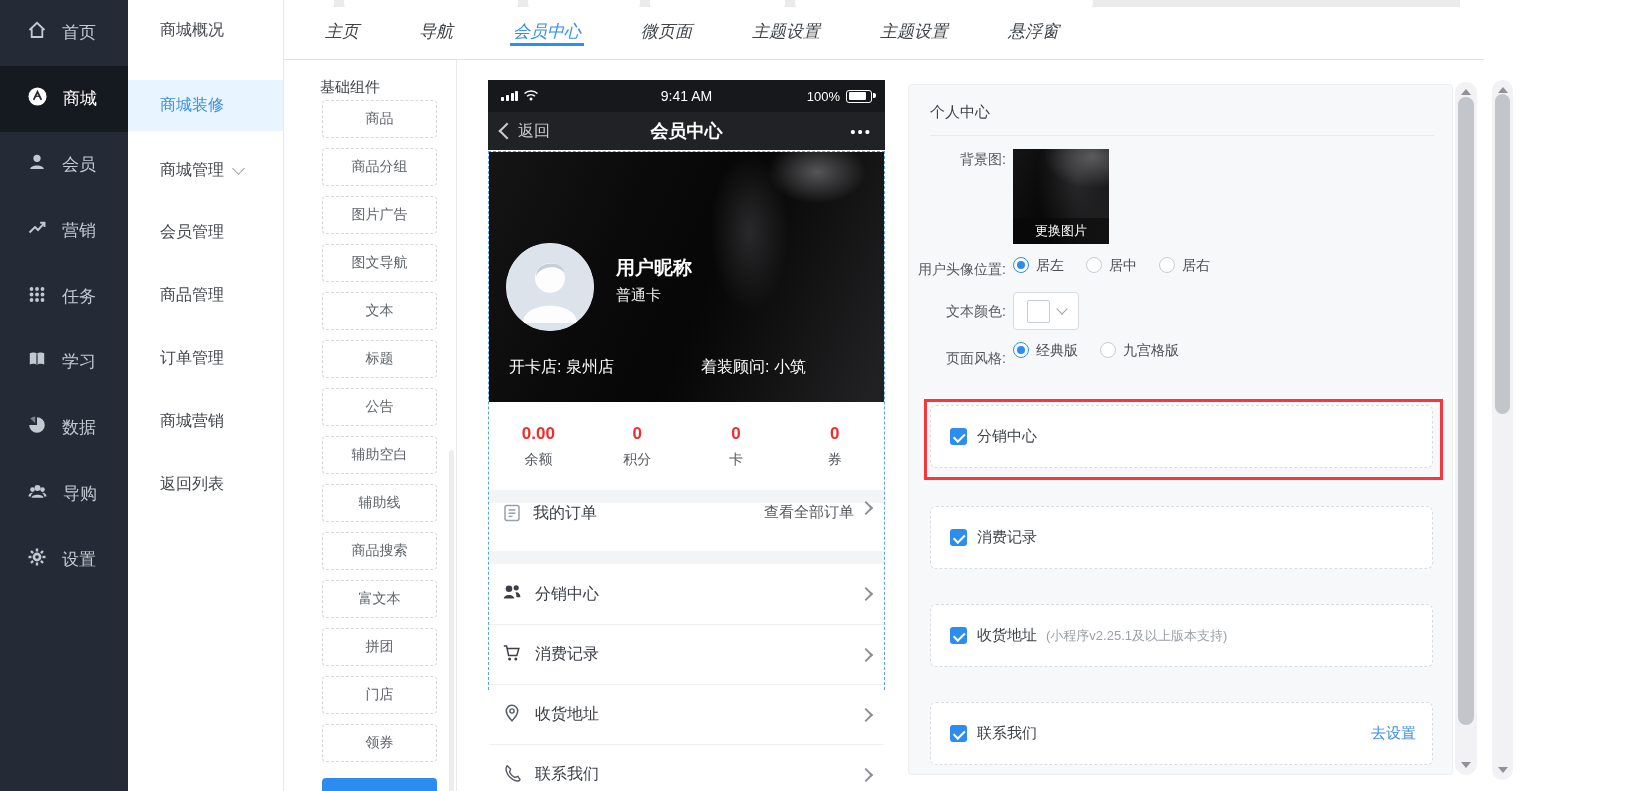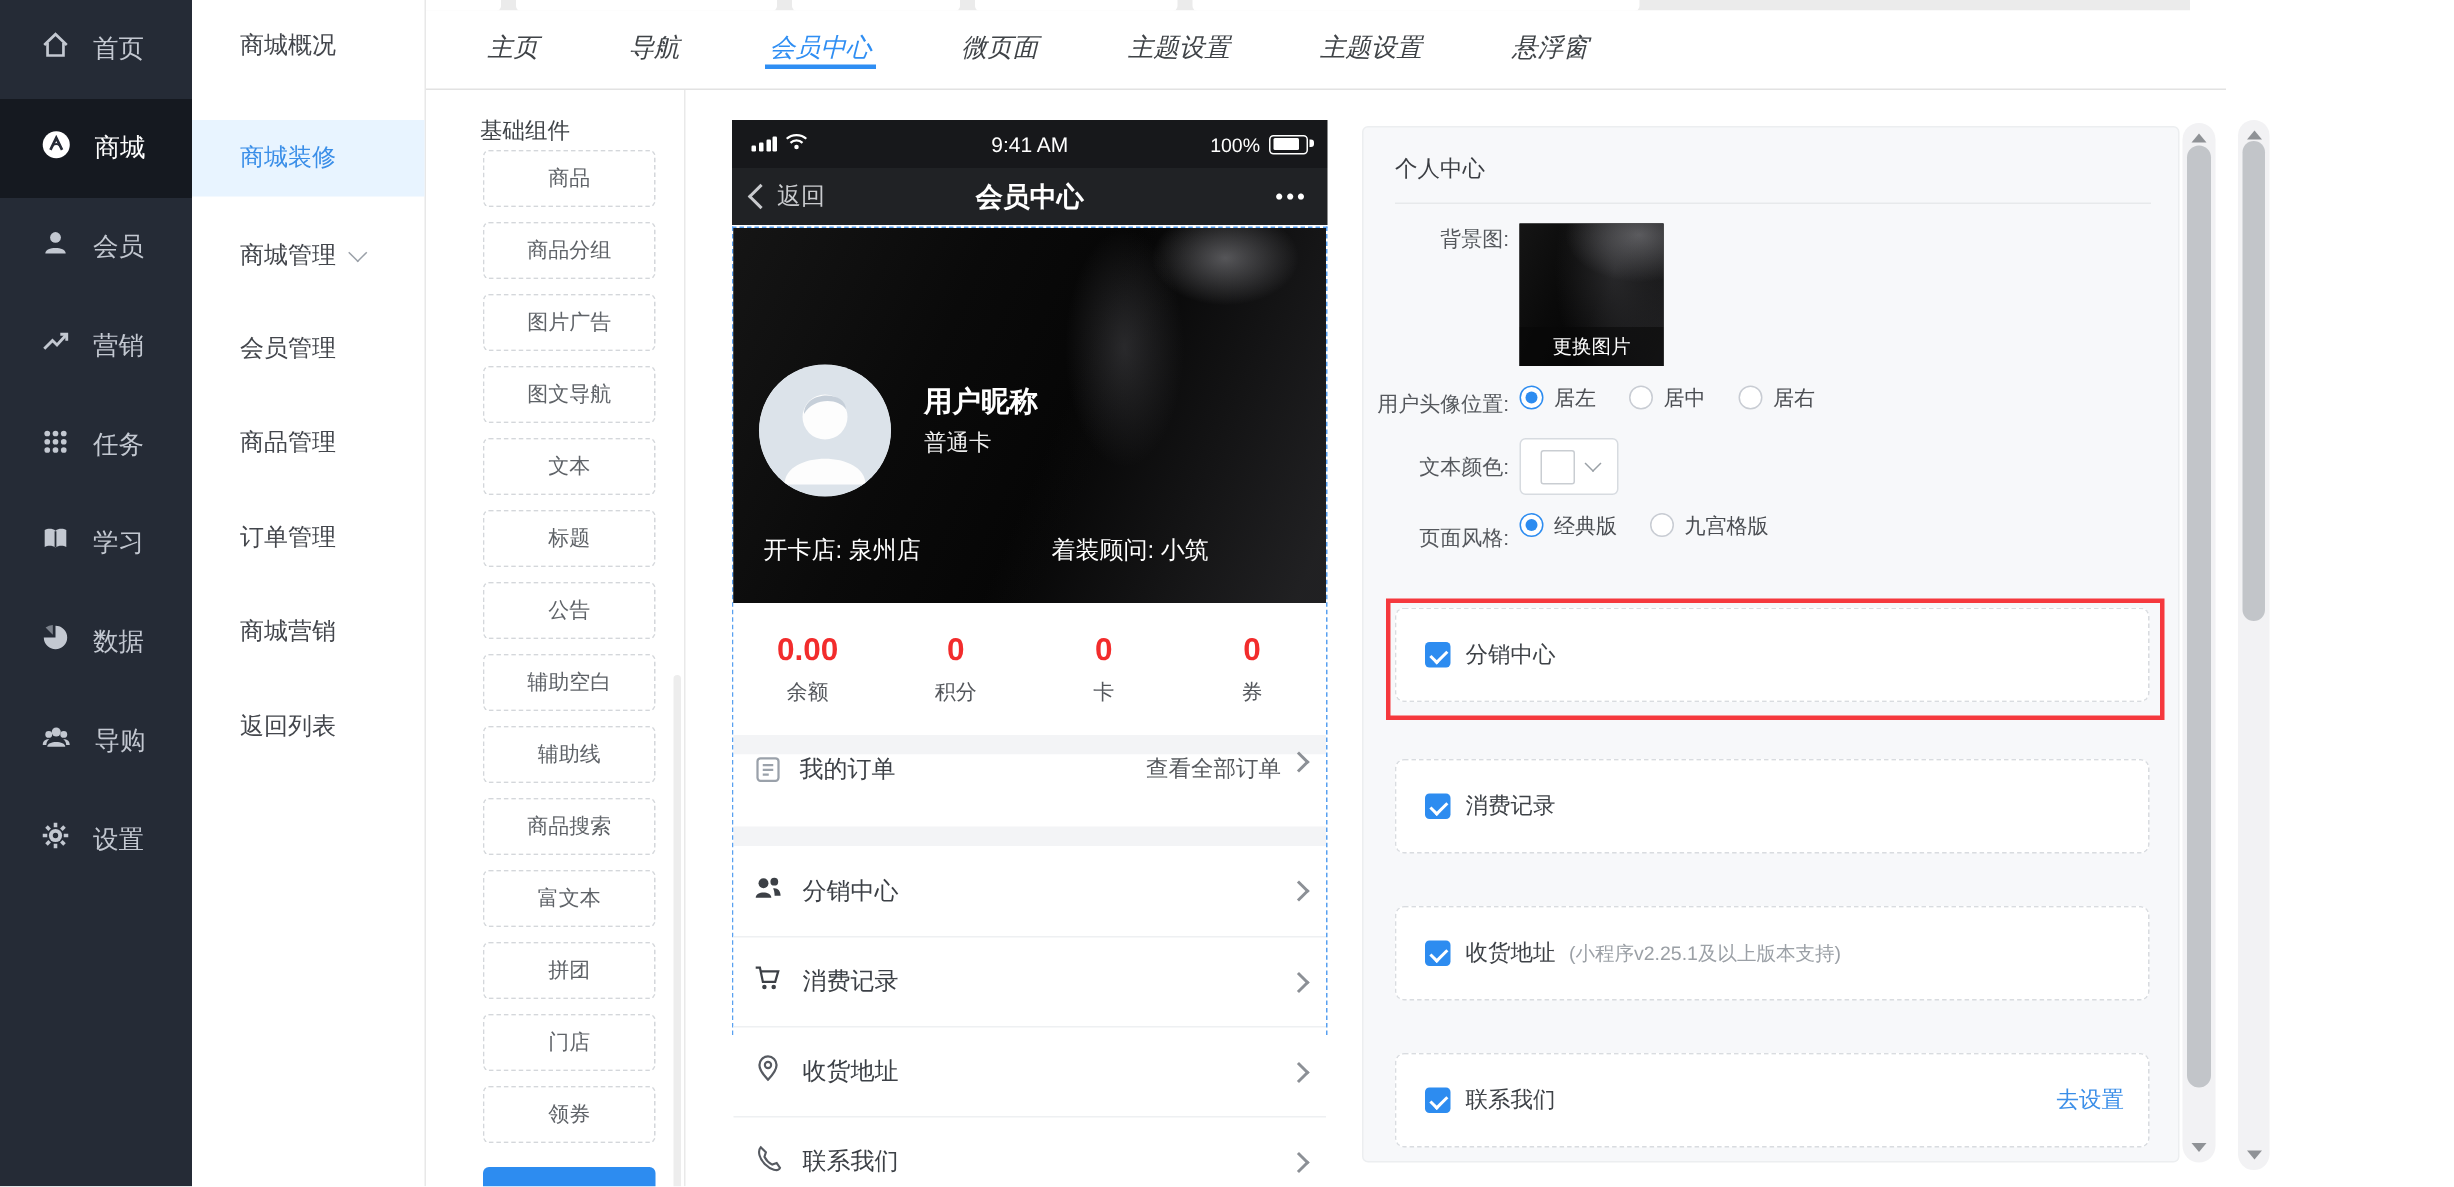--- a/index.html
+++ b/index.html
@@ -57,21 +57,21 @@
       linear-gradient(293deg, rgba(34,34,36,.95) 4%, rgba(10,10,10,0) 46%),
       linear-gradient(115deg, #151515 0%, #0a0a0a 34%, #050505 62%);}
   .p-profile{position:relative;height:250px;}
   .p-avatar{position:absolute;left:17px;top:91px;width:88px;height:88px;border-radius:50%;background:#dce3ea;overflow:hidden;}
   .p-nick{position:absolute;left:127px;top:103px;color:#fff;font-size:19px;font-weight:bold;}
   .p-card{position:absolute;left:127px;top:134px;color:#ececec;font-size:15px;}
   .p-store{position:absolute;left:20px;top:205px;color:#fff;font-size:16px;}
   .p-advisor{position:absolute;left:212px;top:205px;color:#fff;font-size:16px;}
   .p-stats{height:88px;background:#fff;display:flex;}
   .p-stat{flex:1;display:flex;flex-direction:column;align-items:center;justify-content:center;gap:7px;cursor:pointer;}
-  .p-stat b{color:#f22c2c;font-size:21px;}
+  .p-stat b{color:#f22c2c;font-size:17px;}
   .p-stat span{color:#54575c;font-size:14px;}
   .p-gap{height:13px;background:#f3f4f6;}
   .p-order{height:48px;background:#fff;display:flex;align-items:flex-start;padding:0 13px;box-sizing:border-box;cursor:pointer;}
   .p-order .lbl{margin-left:11px;font-size:16px;color:#3c4046;}
   .p-order .act{margin-left:auto;font-size:15px;color:#55585d;margin-right:7px;}
   .p-menu{background:#fff;}
   .p-menu-row{height:60px;display:flex;align-items:center;padding:0 13px;box-sizing:border-box;cursor:pointer;}
   .p-menu-row + .p-menu-row{border-top:1px solid #eef0f2;}
   .p-menu-row .lbl{margin-left:13px;font-size:16px;color:#3c4046;}
   .p-menu-row .chev, .p-order .chev{margin-left:auto;border-color:#8c9096;width:8px;height:8px;border-top-width:2px;border-right-width:2px;}

